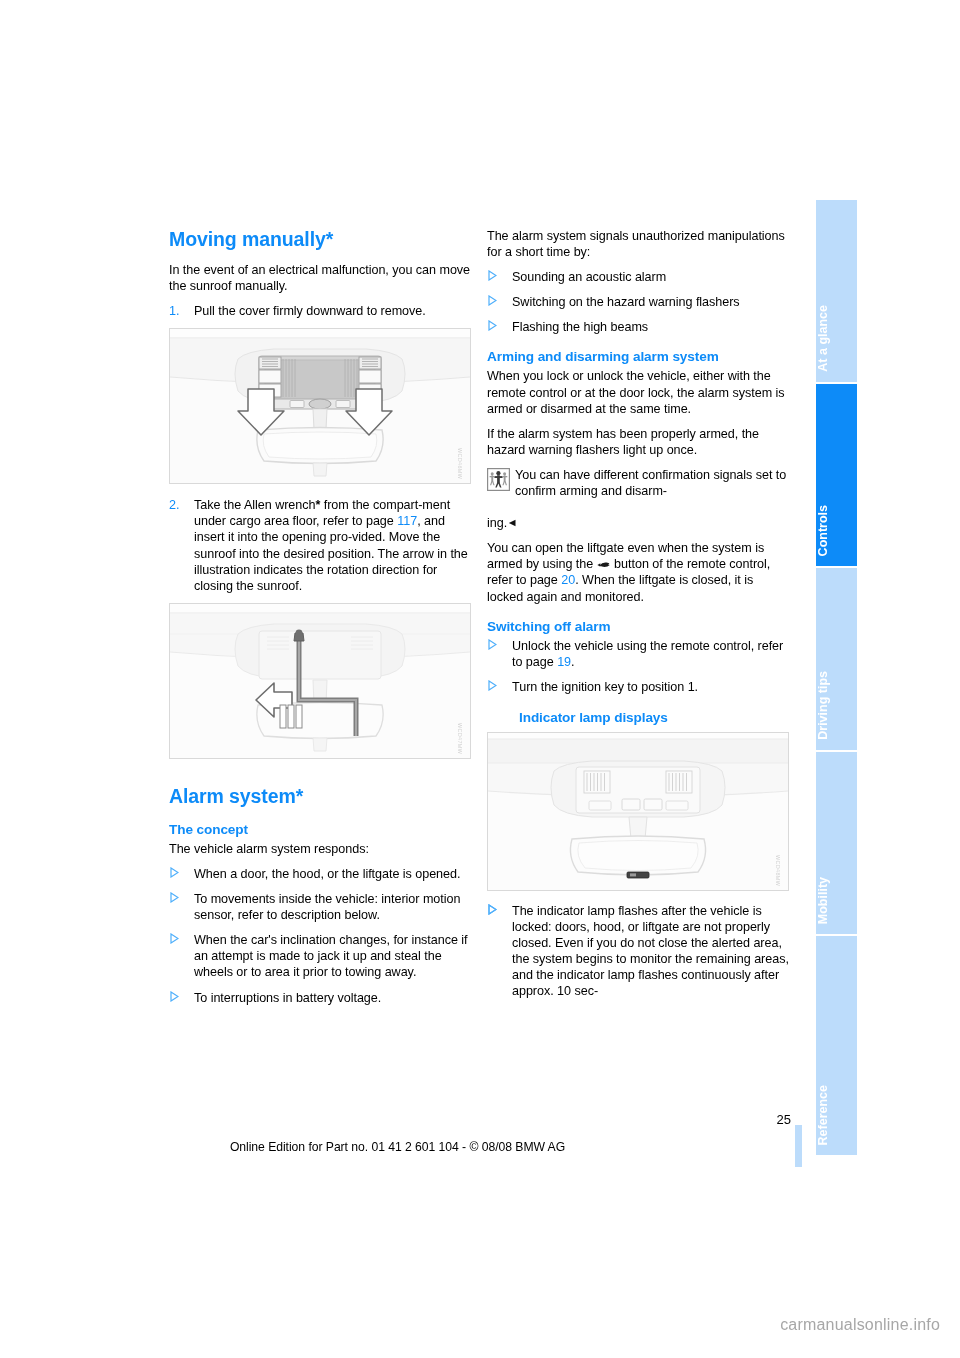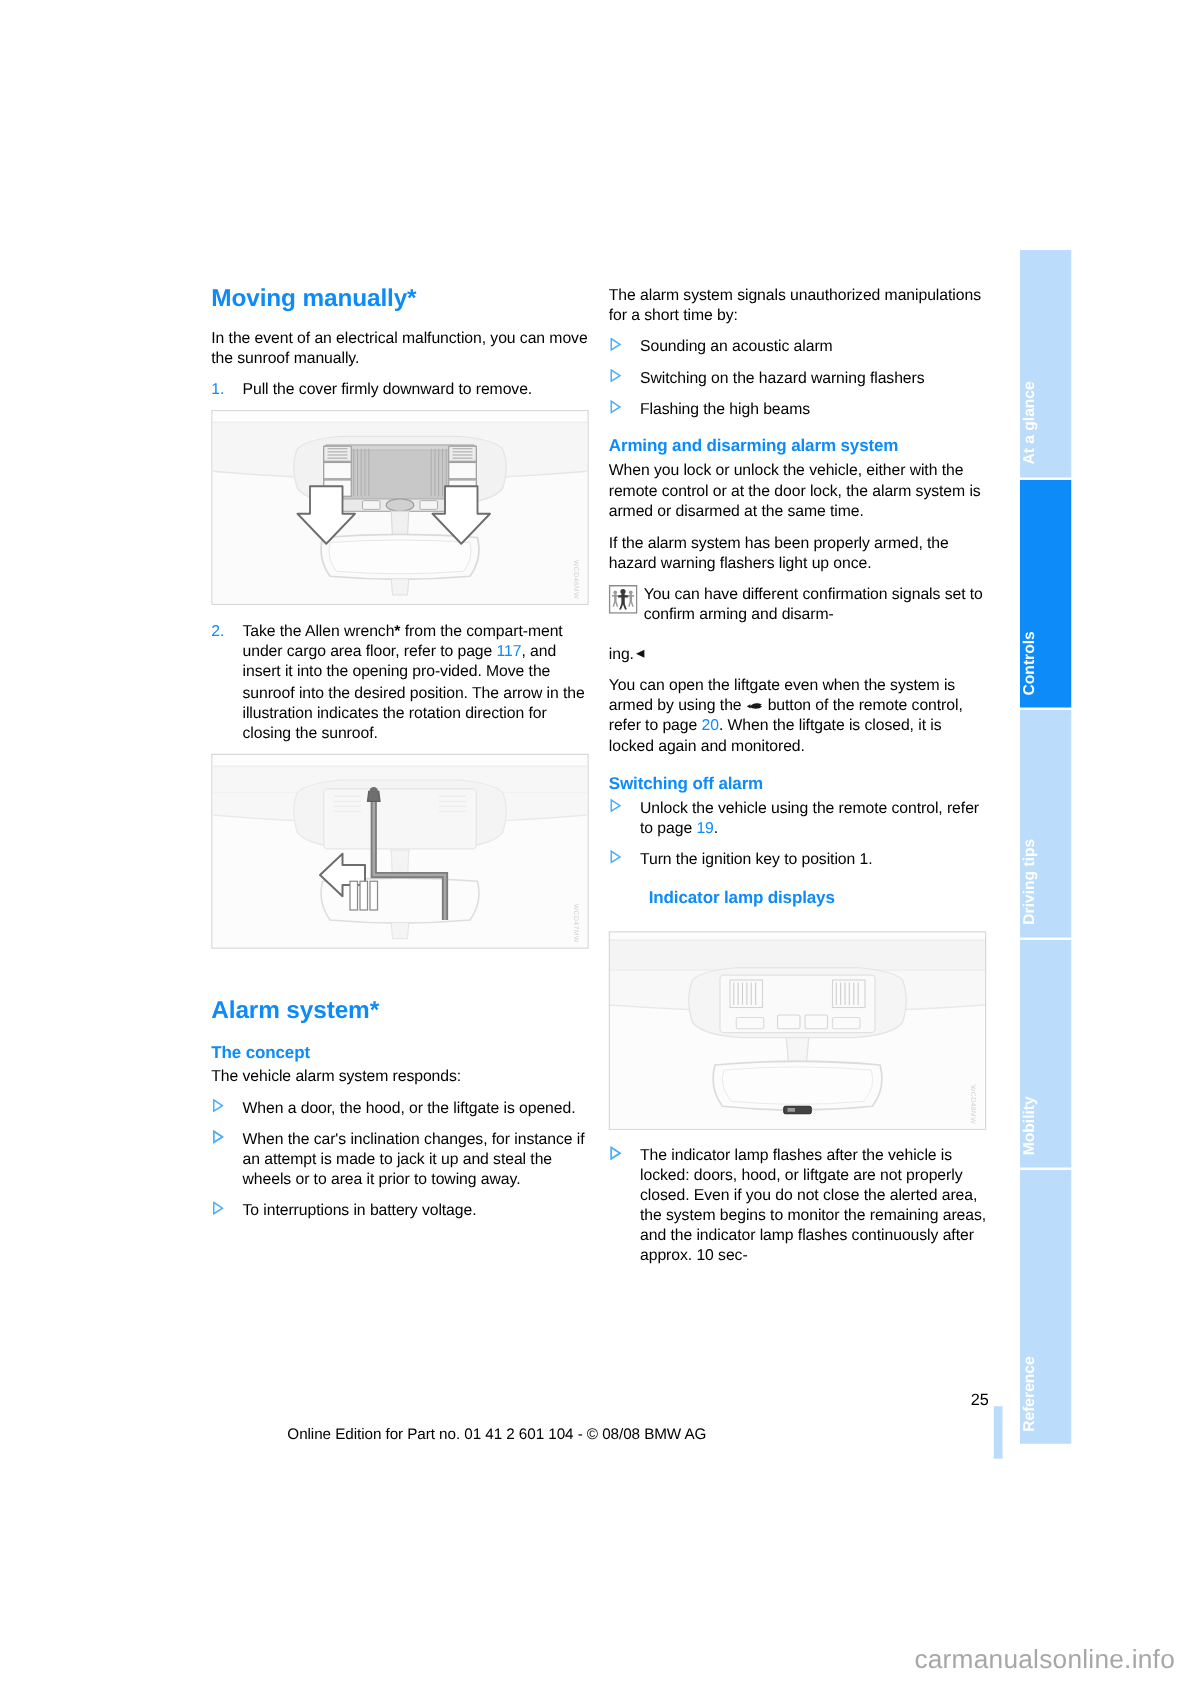--- a/index.html
+++ b/index.html
@@ -69,21 +69,21 @@
     text-align: center;
     font-size: 12.2px;
     color: #000;
     letter-spacing: -0.05px;
   }
   #site-watermark {
     position: absolute;
     left: 0; top: 1316px;
     width: 940px;
     text-align: right;
-    font-size: 21px;
+    font-size: 16px;
     color: #a7a7a7;
     letter-spacing: 0.2px;
   }
 
   
   .col {
     position: absolute;
     top: 228px;
     width: 304px;
     font-size: 12.6px;
@@ -338,39 +338,40 @@
 
         <g fill="#ffffff" stroke="#8a8a8a" stroke-width="1">
           <rect x="110" y="101" width="6" height="23"></rect>
           <rect x="118" y="101" width="6" height="23"></rect>
           <rect x="126" y="101" width="6" height="23"></rect>
         </g>
       </svg>
       <span class="figcode">WCD47MW</span>
     </div>
 
-    <h1 class="sec" style="margin-top:38px;margin-bottom:14px;">Alarm system*</h1>
+    <h1 class="sec" style="margin-top:26px;margin-bottom:14px;">Alarm system*</h1>
 
     <h2 class="sub">The concept</h2>
     <p class="body">The vehicle alarm system responds:</p>
 
     <div class="bul">
       <span class="tri">
         <svg width="9" height="11" viewBox="0 0 9 11">
             <path d="M1,1 L8,5.5 L1,10 Z" fill="none" stroke="#4eaffb" stroke-width="1.2"></path>
           </svg>
       </span>
       <span>When a door, the hood, or the liftgate is opened.</span>
     </div>
     <div class="bul">
       <span class="tri">
         <svg width="9" height="11" viewBox="0 0 9 11">
             <path d="M1,1 L8,5.5 L1,10 Z" fill="none" stroke="#4eaffb" stroke-width="1.2"></path>
           </svg>
       </span>
+      <span>To movements inside the vehicle: interior motion sensor, refer to description below.</span>
     </div>
     <div class="bul">
       <span class="tri">
         <svg width="9" height="11" viewBox="0 0 9 11">
             <path d="M1,1 L8,5.5 L1,10 Z" fill="none" stroke="#4eaffb" stroke-width="1.2"></path>
           </svg>
       </span>
       <span>When the car's inclination changes, for instance if an attempt is made to jack it up and steal the wheels or to area it prior to towing away.</span>
     </div>
     <div class="bul">
@@ -465,21 +466,21 @@
     </div>
     <div class="bul">
       <span class="tri">
         <svg width="9" height="11" viewBox="0 0 9 11">
             <path d="M1,1 L8,5.5 L1,10 Z" fill="none" stroke="#4eaffb" stroke-width="1.2"></path>
           </svg>
       </span>
       <span>Turn the ignition key to position 1.</span>
     </div>
 
-    <h2 class="sub" style="margin-top:14px;margin-bottom:19px;padding-left:32px;">Indicator lamp displays</h2>
+    <h2 class="sub" style="margin-top:14px;margin-bottom:6px;padding-left:32px;">Indicator lamp displays</h2>
 
     <div class="fig" style="width:302px;height:159px;margin-top:6px;margin-bottom:12px;">
       <svg width="300" height="157" viewBox="0 0 300 157">
         <rect x="0" y="0" width="300" height="157" fill="#fdfdfd"></rect>
         <path d="M0,6 L300,6 L300,30 L0,30 Z" fill="#f4f4f4"></path>
         <path d="M0,30 L300,30 L300,58 Q150,68 0,58 Z" fill="#f8f8f8"></path>
         <path d="M0,58 Q150,68 300,58 L300,157 L0,157 Z" fill="#fcfcfc"></path>
         <line x1="0" y1="6" x2="300" y2="6" stroke="#ebebeb" stroke-width="1"></line>
         <line x1="0" y1="30" x2="300" y2="30" stroke="#ececec" stroke-width="1"></line>
         <path d="M0,58 Q150,69 300,58" fill="none" stroke="#e9e9e9" stroke-width="1.1"></path>

